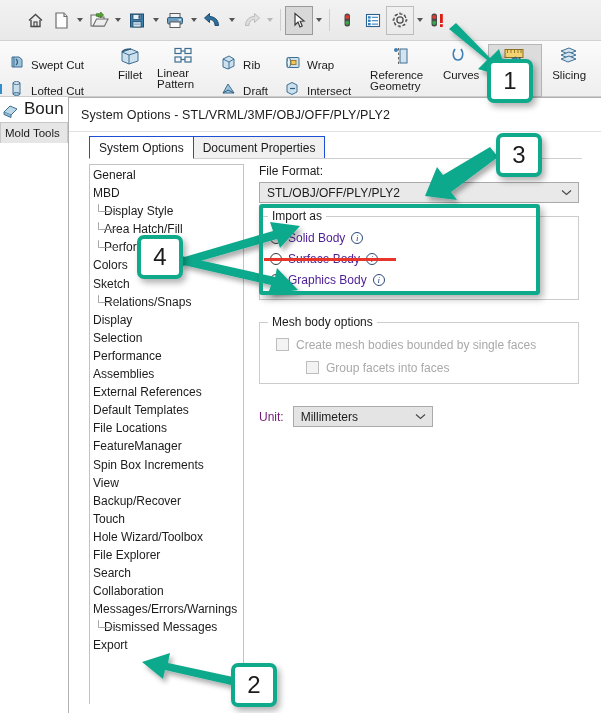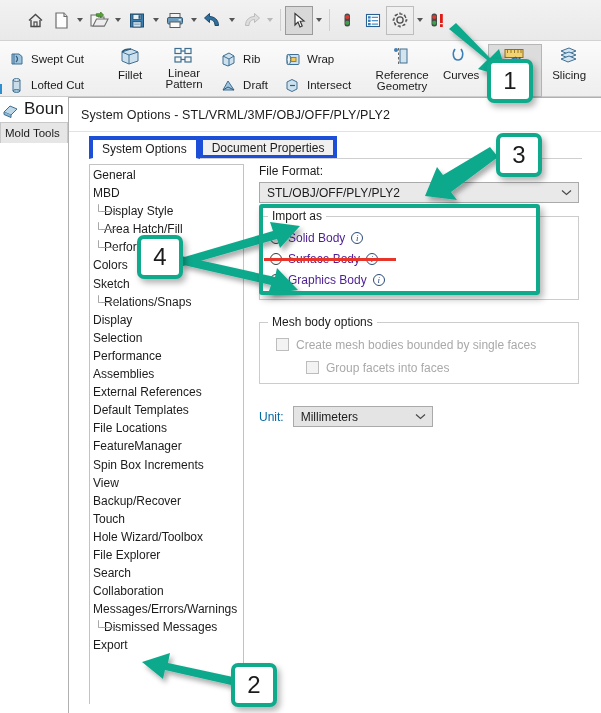--- a/index.html
+++ b/index.html
@@ -48,26 +48,26 @@
   .ribbon {
     position:absolute; left:0; top:41px; width:601px; height:56px;
     background: linear-gradient(#fbfbfb, #eeeeee);
     border-bottom:1px solid #cdcdcd;
     display:flex; align-items:flex-start;
   }
   .rib-group { display:flex; height:56px; align-items:stretch; padding:3px 4px 0 4px; }
   .rib-divider { width:1px; background:#dcdcdc; margin:4px 3px; height:48px; }
   .rib-col { display:flex; flex-direction:column; justify-content:flex-start; gap:2px; padding-top:3px;}
   .rib-item {
-    display:flex; align-items:center; gap:5px; height:24px; padding:0 5px;
+    display:flex; align-items:flex-end; gap:5px; height:24px; padding:0 5px;
     font-size:11.5px; color:#1b1b1b; white-space:nowrap;
   }
   .rib-big {
     display:flex; flex-direction:column; align-items:center; justify-content:flex-start;
-    width:54px; padding-top:2px; font-size:11.5px; color:#1b1b1b; text-align:center; line-height:11px;
+    width:54px; padding-top:2px; font-size:11.5px; color:#1b1b1b; text-align:left; line-height:11px;
   }
   .rib-big.wide { width:64px; }
   .rib-big.sel { background:#dcdcdc; border:1px solid #b6b6b6; }
   .rib-big .lbl { margin-top:2px; }
 
   
   .tabstrip {
     position:absolute; left:0; top:97px; width:75px; height:52px;
     background:#ffffff;
   }
@@ -90,21 +90,21 @@
   }
   .dlg-title {
     position:absolute; left:12px; top:10px;
     font-size:12.5px; color:#1b1b1b; letter-spacing:.1px;
   }
   .dlg-titlebar-sep { position:absolute; left:0; top:33px; width:533px; height:1px; background:#e2e2e2;}
 
   .tabs { position:absolute; left:20px; top:38px; display:flex; align-items:flex-end; }
   .tab {
     font-size:12px; color:#1b1b1b; padding:5px 9px 5px 9px;
-    border:4px solid #1d4ed8; background:#f0f0f0; margin-right:-1px; height:23px;
+    border:1px solid #1d4ed8; background:#f0f0f0; margin-right:-1px; height:23px;
     display:flex; align-items:center;
   }
   .tab.active { background:#ffffff; border-bottom:1px solid #ffffff; position:relative; z-index:2;}
   .tabs-underline{ position:absolute; left:20px; top:60px; width:493px; height:1px; background:#cfcfcf; }
 
   
   .sidebar {
     position:absolute; left:20px; top:66px; width:155px; height:540px;
     background:#ffffff; border:1px solid #c3c3c3; border-bottom:none;
     overflow:hidden; padding-top:1px;
@@ -154,21 +154,21 @@
   .strike-red {
     position:absolute; left:-6px; top:10px; width:132px; height:3px; background:#e8352c;
   }
 
   .chk-row { display:flex; align-items:center; gap:7px; height:23px; }
   .chk {
     width:13px; height:13px; border:1.3px solid #bdbdbd; background:#f3f3f3; flex:0 0 auto;
   }
   .chk-label { font-size:12px; color:#a9a9a9; }
   .unit-row { display:flex; align-items:center; gap:9px; margin-top:22px; }
-  .unit-lbl { font-size:12px; color:#0369a1; }
+  .unit-lbl { font-size:12px; color:#701a75; }
 
   
   .anno { position:absolute; inset:0; pointer-events:none; }
   .anno svg { position:absolute; left:0; top:0; width:601px; height:713px; overflow:visible;}
   .callout {
     position:absolute; background:#ffffff; border:4px solid #0FA98C; border-radius:7px;
     display:flex; align-items:center; justify-content:center;
     font-size:24px; color:#1b1b1b; font-family:"Liberation Sans", sans-serif;
     box-shadow: 3px 4px 6px rgba(0,0,0,.30);
   }

